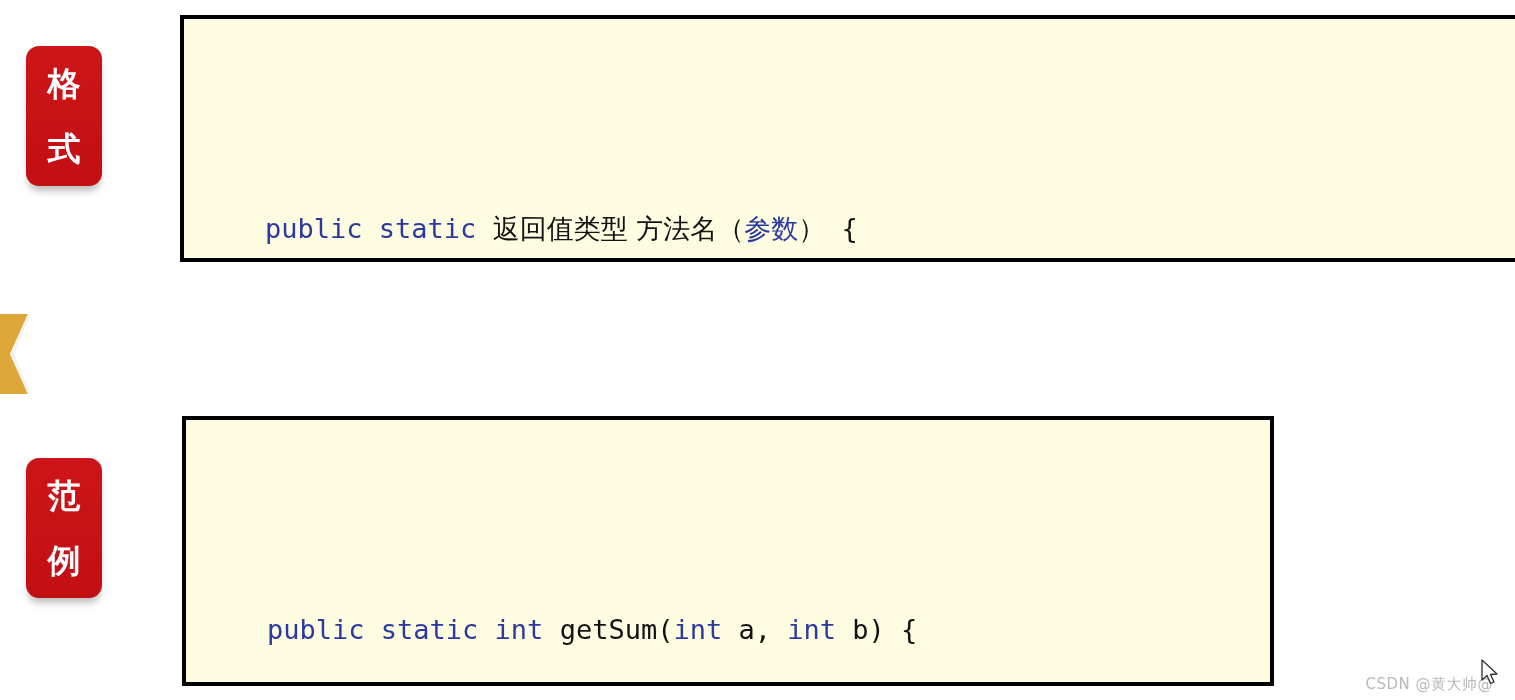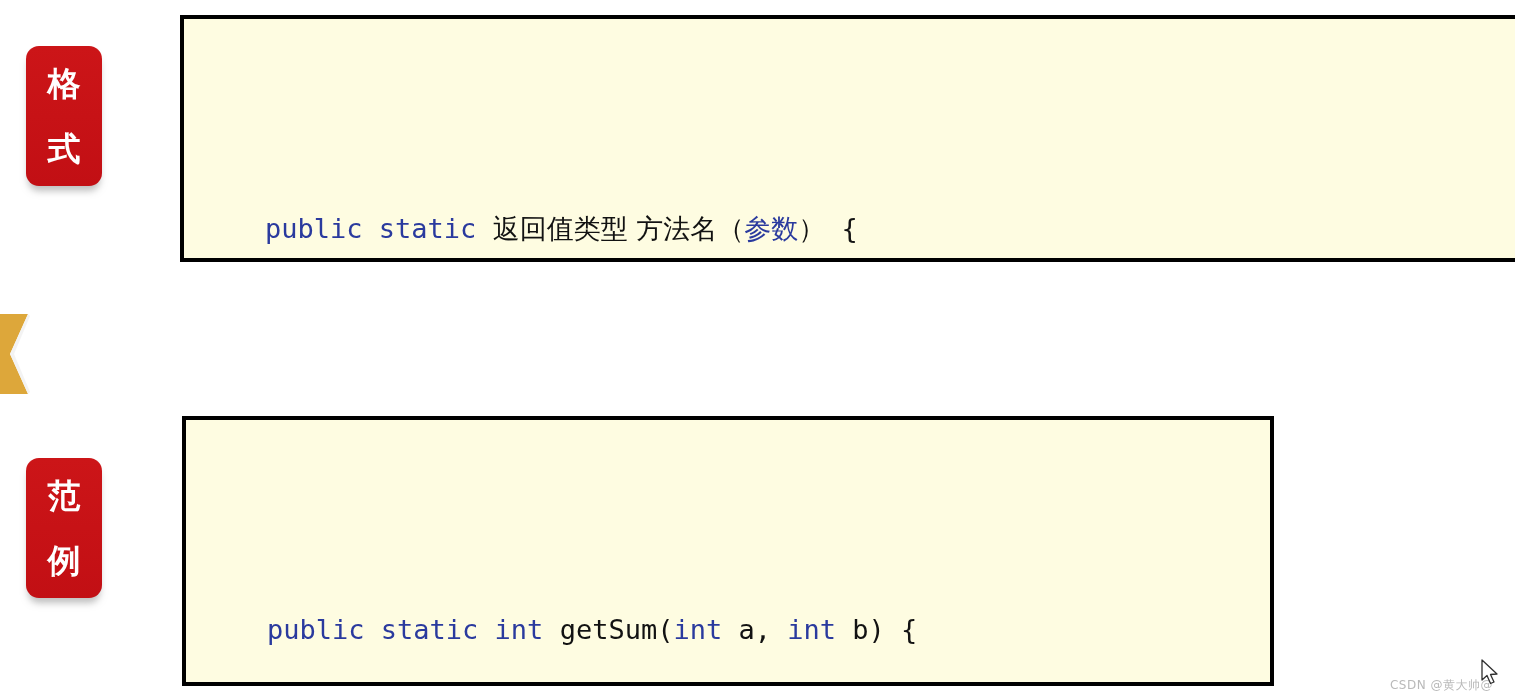--- a/index.html
+++ b/index.html
@@ -100,21 +100,21 @@
   }
   .code-line { display: block; }
 
   
   #watermark {
     position: absolute;
     right: 22px;
     bottom: 6px;
     color: #b9b9b9;
     font-family: "DejaVu Sans", "Liberation Sans", sans-serif;
-    font-size: 12px;
+    font-size: 15px;
     white-space: nowrap;
     letter-spacing: 0.5px;
   }
 
   
   #cursor {
     position: absolute;
     left: 1481px;
     top: 659px;
     width: 20px;

